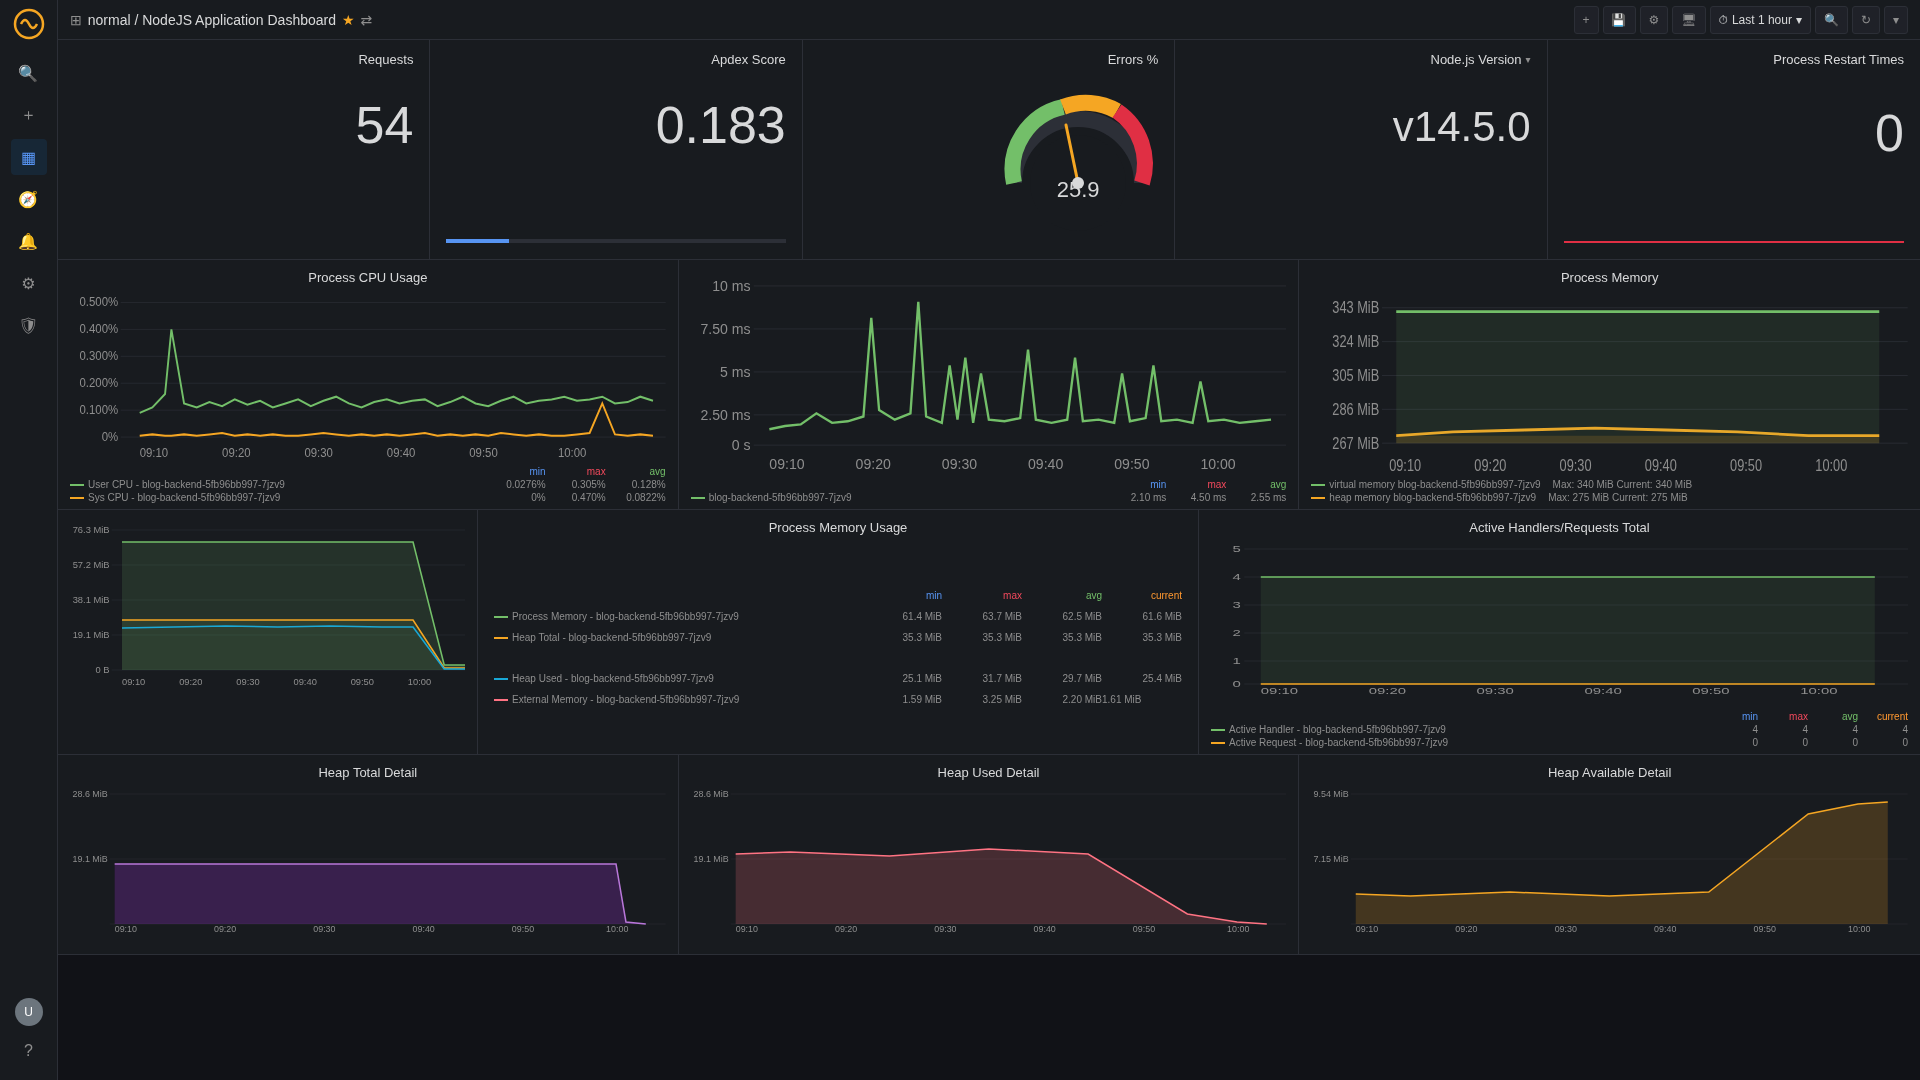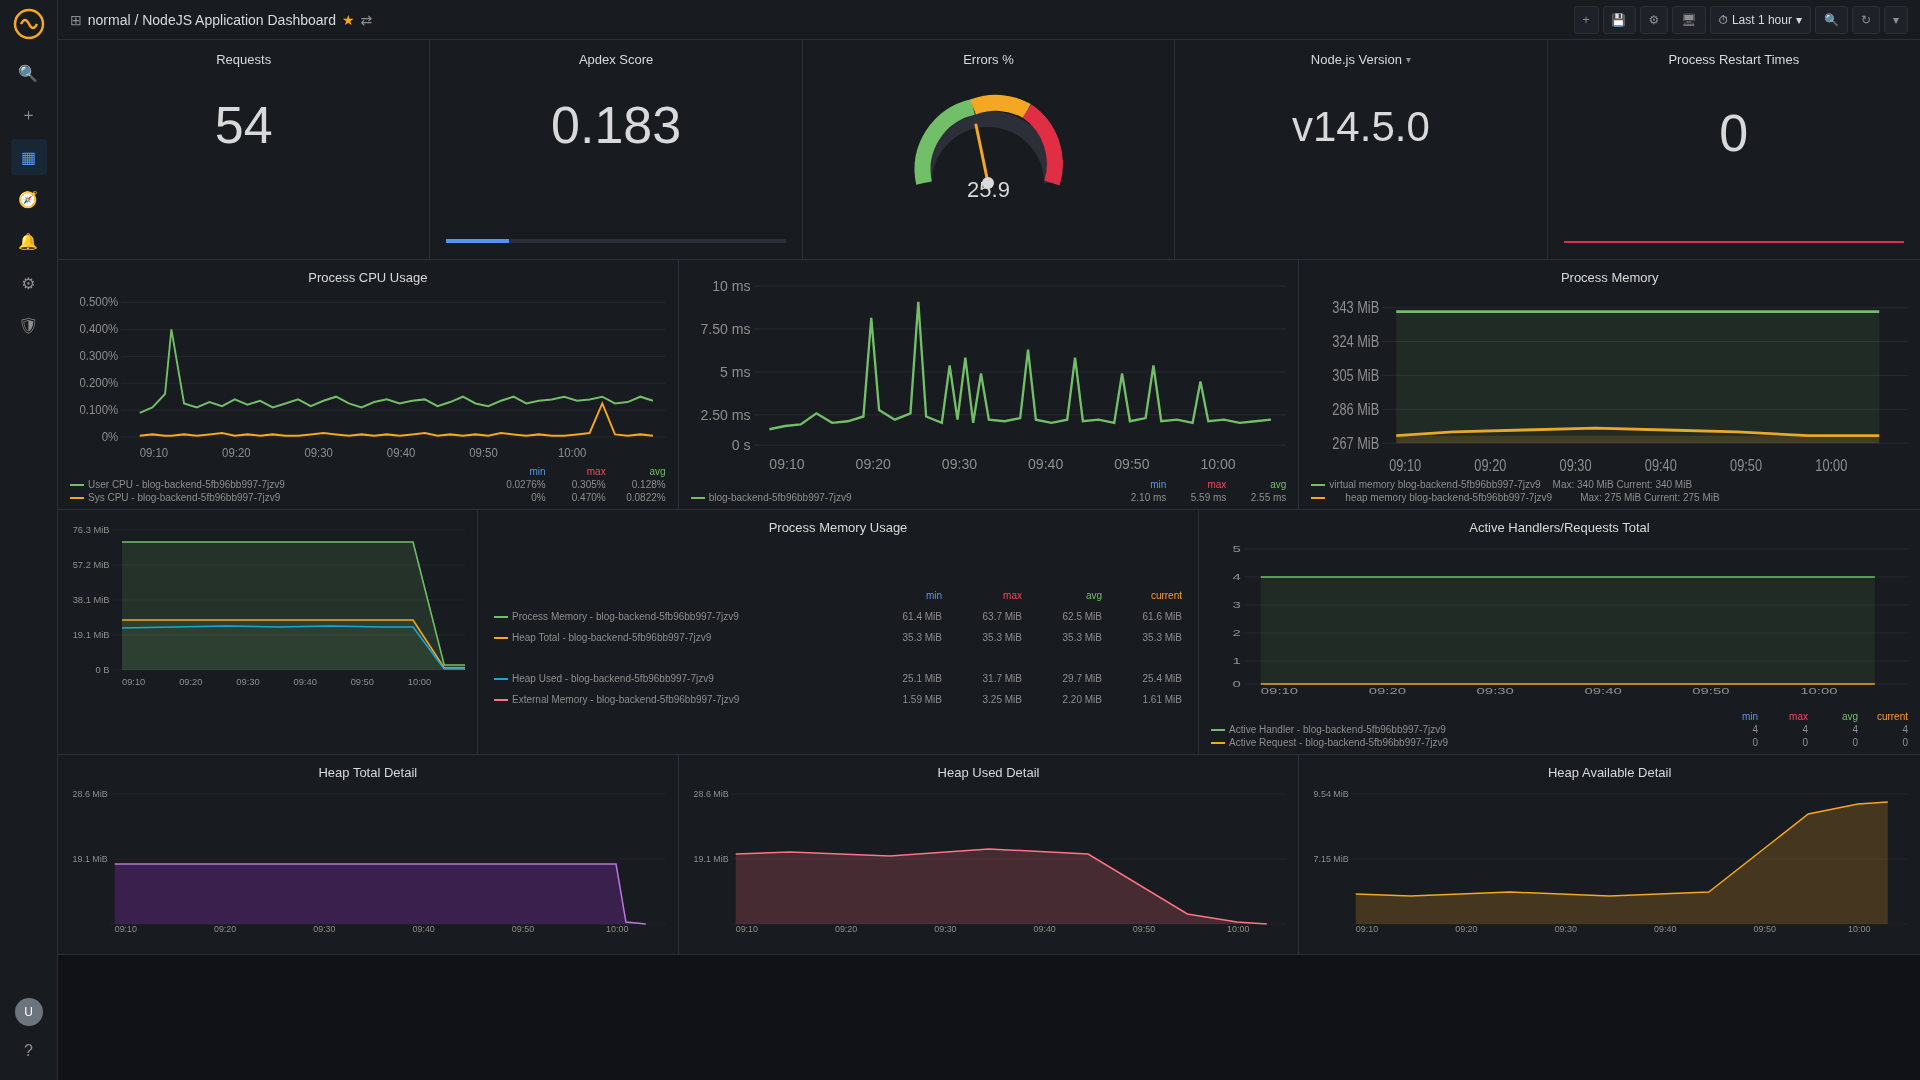--- a/index.html
+++ b/index.html
@@ -119,21 +119,21 @@
       display: grid;
       grid-template-columns: 1fr 1fr 1fr 1fr 1fr;
       height: 220px;
       border-bottom: 1px solid #2c2f37;
     }
     .stat-panel {
       border-right: 1px solid #2c2f37;
       padding: 12px 16px;
       display: flex;
       flex-direction: column;
-      align-items: center;
+      align-items: flex-end;
       background: #181b1f;
       position: relative;
     }
     .stat-panel:last-child { border-right: none; }
     .stat-title {
       font-size: 13px;
       color: #d8d9da;
       margin-bottom: 8px;
       text-align: center;
     }
@@ -435,21 +435,21 @@
             <span style="text-align:right;color:#5794f2">min</span>
             <span style="text-align:right;color:#f2495c">max</span>
             <span style="text-align:right;color:#73bf69">avg</span>
           </div>
           <div style="display:grid;grid-template-columns:1fr 60px 60px 60px;">
             <span style="display:flex;align-items:center;gap:4px;color:#8e8e8e">
               <span style="width:14px;height:2px;background:#73bf69;display:inline-block;"></span>
               <span>blog-backend-5fb96bb997-7jzv9</span>
             </span>
             <span style="text-align:right;color:#8e8e8e">2.10 ms</span>
-            <span style="text-align:right;color:#8e8e8e">5.59 ms</span>
+            <span style="text-align:right;color:#8e8e8e">4.50 ms</span>
             <span style="text-align:right;color:#8e8e8e">2.55 ms</span>
           </div>
         </div>
       </div>
 
       <div class="chart-panel">
         <div class="chart-panel-title">Process Memory</div>
         <div class="chart-area">
           <svg width="100%" height="100%" viewBox="0 0 420 100" preserveAspectRatio="none">
             <line x1="50" y1="10" x2="420" y2="10" class="grid-line"></line>
@@ -476,21 +476,21 @@
             <polygon points="60,12 400,12 400,82 60,82" fill="#73bf69" fill-opacity="0.1"></polygon>
             <polygon points="60,78 400,78 400,82 60,82" fill="#f5a623" fill-opacity="0.15"></polygon>
           </svg>
         </div>
         <div style="font-size:10px;margin-top:2px;">
           <div style="display:flex;align-items:center;gap:4px;color:#8e8e8e;margin-bottom:2px;">
             <span style="width:14px;height:2px;background:#73bf69;display:inline-block;"></span>
             <span>virtual memory blog-backend-5fb96bb997-7jzv9</span>
             <span style="margin-left:8px;">Max: 340 MiB  Current: 340 MiB</span>
           </div>
-          <div style="display:flex;align-items:center;gap:20px;color:#8e8e8e;">
+          <div style="display:flex;align-items:center;gap:4px;color:#8e8e8e;">
             <span style="width:14px;height:2px;background:#f5a623;display:inline-block;"></span>
             <span>heap memory blog-backend-5fb96bb997-7jzv9</span>
             <span style="margin-left:8px;">Max: 275 MiB  Current: 275 MiB</span>
           </div>
         </div>
       </div>
 
     </div>
 
     <div style="display:grid;grid-template-columns:420px 1fr 1fr;border-bottom:1px solid #2c2f37;height:245px;">
@@ -556,21 +556,21 @@
             <span style="text-align:right">25.1 MiB</span>
               <span style="text-align:right">31.7 MiB</span>
               <span style="text-align:right">29.7 MiB</span>
               <span style="text-align:right">25.4 MiB</span>
           </div>
           <div style="display:grid;grid-template-columns:1fr repeat(4,80px);font-size:10px;color:#8e8e8e;padding:2px 0;">
             <span style="display:flex;align-items:center;gap:4px"><span style="width:14px;height:2px;background:#ff7383;display:inline-block;"></span>External Memory - blog-backend-5fb96bb997-7jzv9</span>
             <span style="text-align:right">1.59 MiB</span>
               <span style="text-align:right">3.25 MiB</span>
               <span style="text-align:right">2.20 MiB</span>
-              <span style="text-align:right">1.61 MiB</span>
+              <span style="">1.61 MiB</span>
           </div>
         </div>
       </div>
 
       <div style="background:#181b1f;padding:10px 12px 6px;display:flex;flex-direction:column;">
         <div class="chart-panel-title">Active Handlers/Requests Total</div>
         <div class="chart-area">
           <svg width="100%" height="155" viewBox="0 0 420 155" preserveAspectRatio="none">
             <line x1="20" y1="10" x2="420" y2="10" class="grid-line"></line>
             <line x1="20" y1="38" x2="420" y2="38" class="grid-line"></line>

